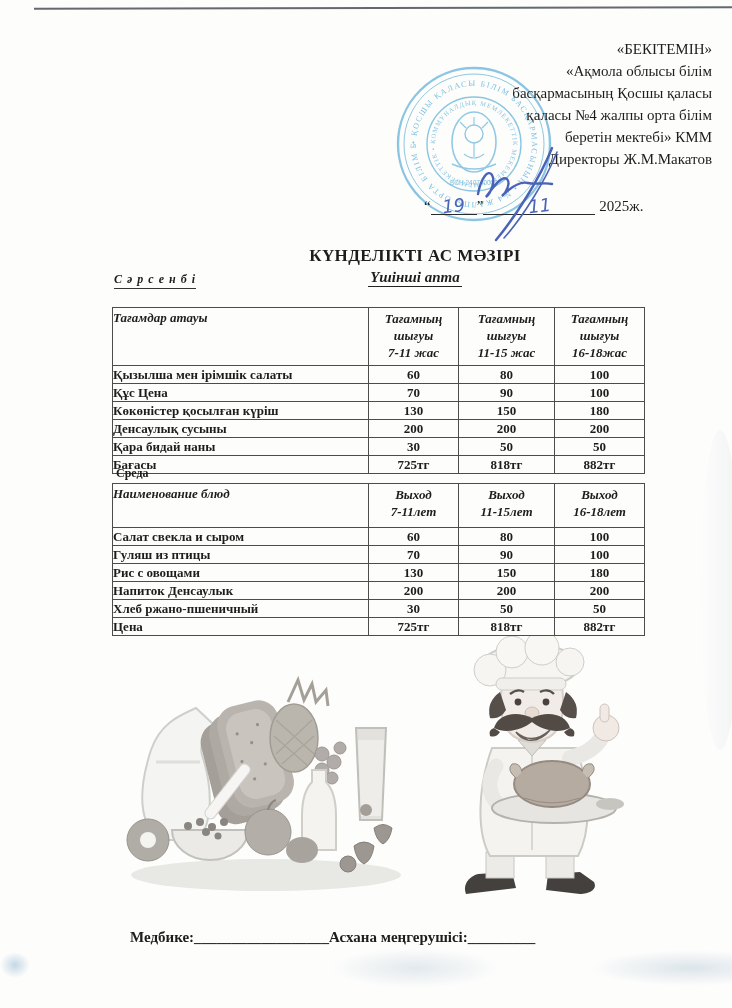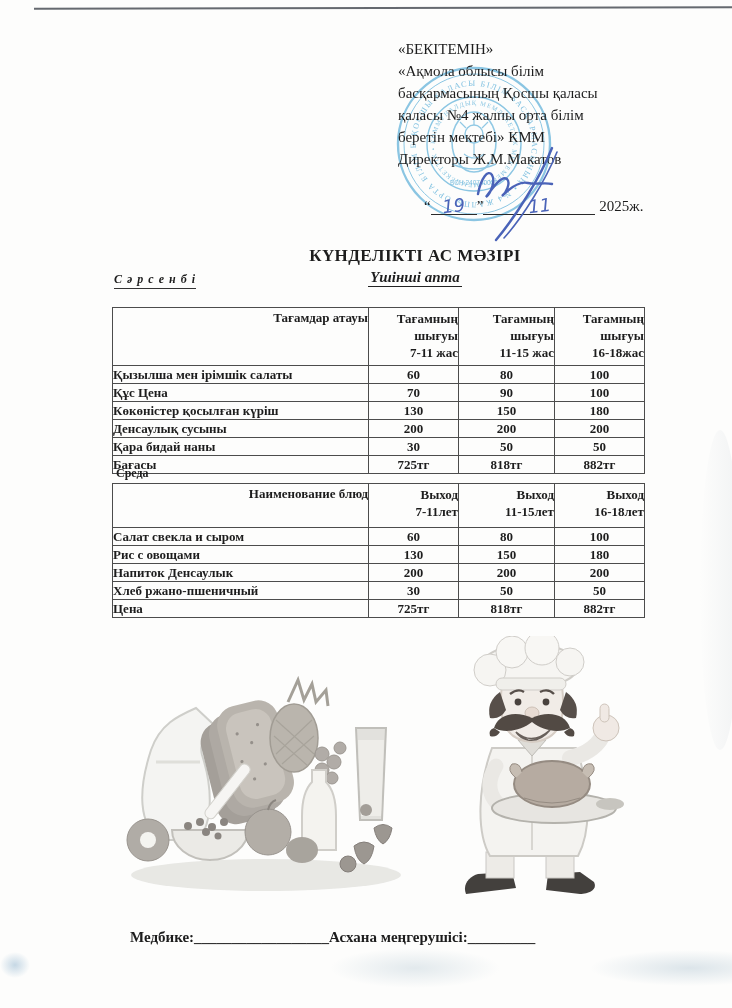--- a/index.html
+++ b/index.html
@@ -12,40 +12,40 @@
   
   .top-edge{left:34px;top:7px;width:698px;height:2px;background:#3e434b;opacity:.8;transform:rotate(-.12deg);}
   .smudge{border-radius:50%;pointer-events:none;}
   .s1{left:330px;top:948px;width:170px;height:40px;background:radial-gradient(closest-side,rgba(176,196,208,.35),transparent);}
   .s3{left:590px;top:950px;width:200px;height:36px;background:radial-gradient(closest-side,rgba(170,192,206,.40),transparent);}
   .s4{left:0px;top:952px;width:30px;height:26px;background:radial-gradient(closest-side,rgba(130,170,200,.45),transparent);}
   .s5{left:700px;top:430px;width:40px;height:320px;background:linear-gradient(to right,transparent,rgba(205,212,218,.25));}
 
   
   .stamp{left:392px;top:62px;width:164px;height:164px;z-index:1;}
-  .approval{left:398px;top:38px;width:314px;text-align:left;font-size:15px;line-height:22px;z-index:2;}
+  .approval{left:398px;top:38px;width:314px;text-align:right;font-size:15px;line-height:22px;z-index:2;}
   .date-line{left:424px;top:196px;z-index:2;font-size:15px;white-space:nowrap;display:flex;align-items:flex-end;}
   .date-line .seg{display:inline-block;border-bottom:1.6px solid #2a2a2a;text-align:center;}
   .seg.day{width:46px;}
   .seg.month{width:112px;}
   .hand{font-family:"DejaVu Sans",sans-serif;font-style:italic;font-size:18px;line-height:16px;color:#4a63b8;display:inline-block;transform:rotate(-6deg) translateY(2px);}
   .yr{padding-left:4px;}
   .signature{left:448px;top:142px;width:150px;height:105px;z-index:3;}
 
   
   .doc-title{left:112px;top:246px;width:606px;text-align:center;font-size:17px;font-weight:bold;letter-spacing:.4px;}
   .doc-subtitle{left:112px;top:269px;width:606px;text-align:center;font-size:15px;font-weight:bold;font-style:italic;}
   .doc-subtitle span{border-bottom:1.8px solid #222;padding:0 2px 1px;}
   .day-kk{left:114px;top:272px;font-size:12px;font-weight:bold;font-style:italic;letter-spacing:1px;border-bottom:1.6px solid #333;padding-bottom:1px;}
   .day-ru{left:116px;top:466px;font-size:12px;font-weight:bold;}
 
   
   table.menu{border-collapse:collapse;table-layout:fixed;width:532px;font-size:13px;font-weight:bold;background:transparent;}
   table.menu th,table.menu td{border:1.2px solid #4c4c4c;padding:0;}
-  table.menu th{vertical-align:top;padding-top:2px;text-align:right;}
+  table.menu th{font-style:italic;vertical-align:top;padding-top:2px;}
   th.name-h{text-align:left;padding-left:7px;}
   th.val-h{text-align:center;white-space:pre-line;line-height:17px;}
   td.name{text-align:left;padding-left:7px;height:17px;line-height:16px;margin-left:25px;}
   td.val{text-align:center;height:17px;line-height:16px;}
   .t1{left:112px;top:307px;}
   .t1 thead tr{height:58px;}
   .t2{left:112px;top:483px;}
   .t2 thead tr{height:44px;}
 
   
@@ -200,20 +200,26 @@
     </tr>
   </thead>
   <tbody>
     <tr>
       <td class="name">Салат свекла и сыром</td>
       <td class="val">60</td>
       <td class="val">80</td>
       <td class="val">100</td>
     </tr>
     <tr>
+      <td class="name">Гуляш из птицы</td>
+      <td class="val">70</td>
+      <td class="val">90</td>
+      <td class="val">100</td>
+    </tr>
+    <tr>
       <td class="name">Рис с овощами</td>
       <td class="val">130</td>
       <td class="val">150</td>
       <td class="val">180</td>
     </tr>
     <tr>
       <td class="name">Напиток Денсаулык</td>
       <td class="val">200</td>
       <td class="val">200</td>
       <td class="val">200</td>

